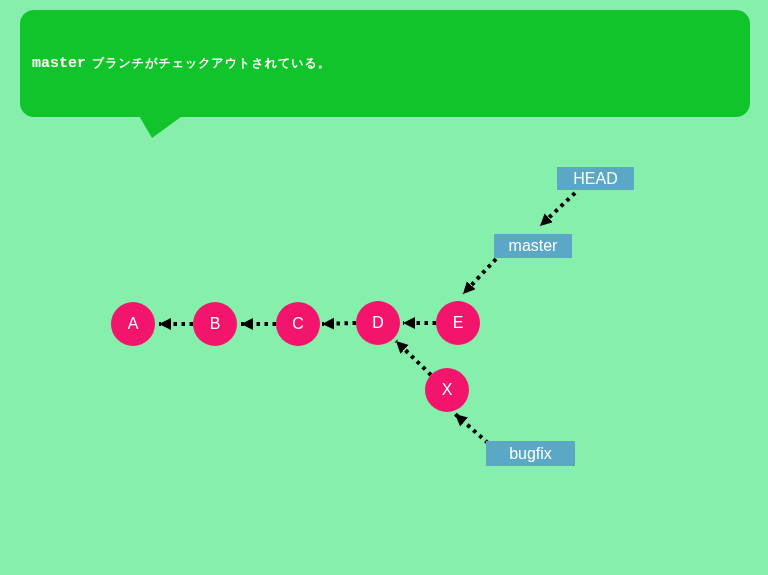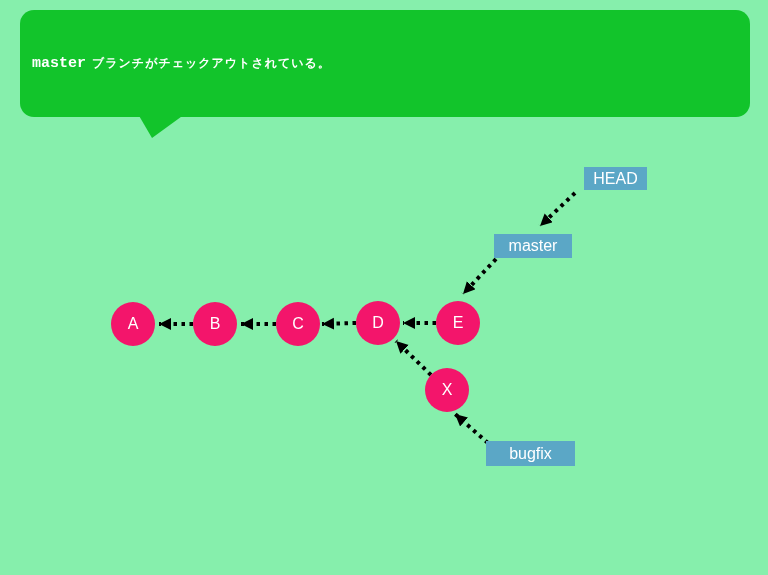--- a/index.html
+++ b/index.html
@@ -109,18 +109,18 @@
 
   <div id="nodes-layer">
       <div class="node" style="left: 111px; top: 302px; height: 44px; width: 44px;">A</div>
       <div class="node" style="left: 193px; top: 302px; height: 44px; width: 44px;">B</div>
       <div class="node" style="left: 276px; top: 302px; height: 44px; width: 44px;">C</div>
       <div class="node" style="left: 356px; top: 301px; height: 44px; width: 44px;">D</div>
       <div class="node" style="left: 436px; top: 301px; height: 44px; width: 44px;">E</div>
       <div class="node" style="left: 425px; top: 368px; height: 44px; width: 44px;">X</div>
     </div>
   <div id="labels-layer">
-      <div class="branch-label" style="left: 584px; top: 167px; width: 63px; height: 23px;">HEAD</div>
+      <div class="branch-label" style="left: 557px; top: 167px; width: 77px; height: 23px;">HEAD</div>
       <div class="branch-label" style="left: 494px; top: 234px; width: 78px; height: 24px;">master</div>
       <div class="branch-label" style="left: 486px; top: 441px; width: 89px; height: 25px;">bugfix</div>
     </div>
 
 </div>
 
 </body></html>

